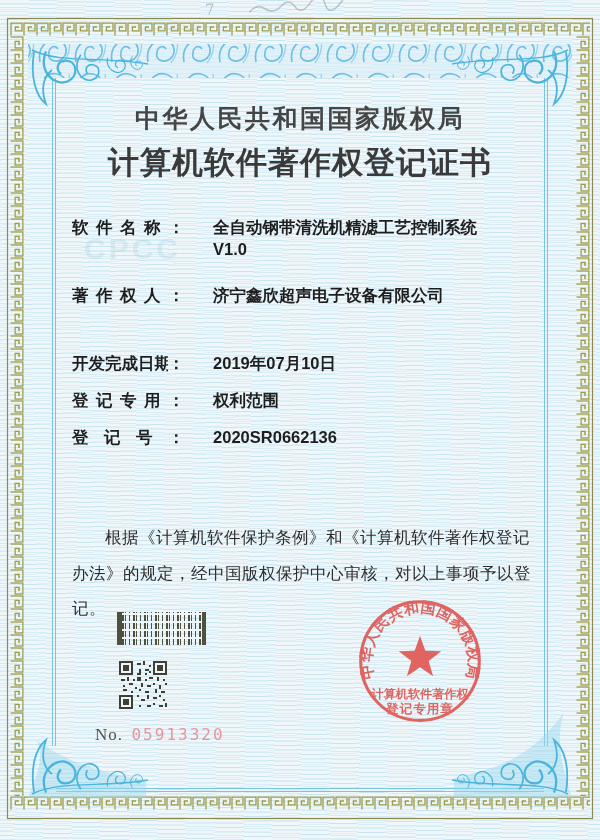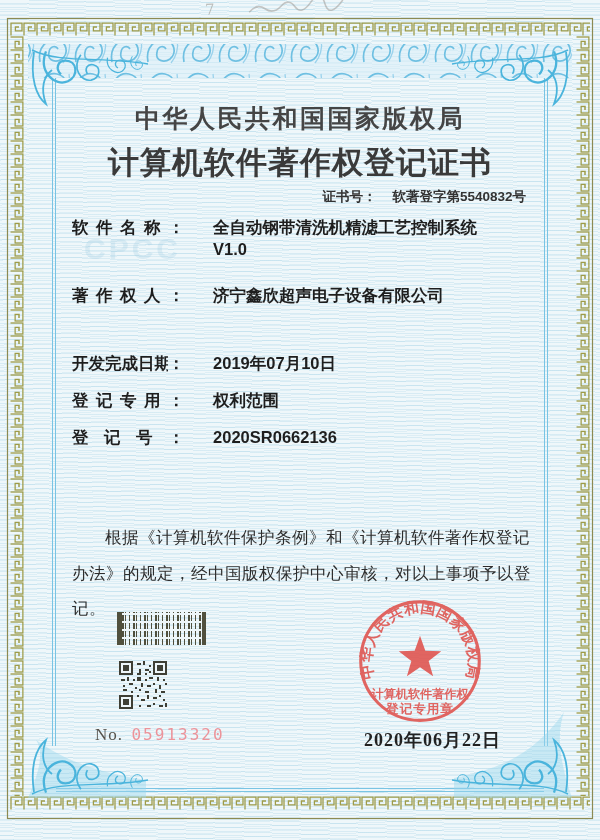--- a/index.html
+++ b/index.html
@@ -119,21 +119,20 @@
 
   <div class="handnote">
     <span>7</span>
     <svg width="110" height="14">
       <path d="M2,10 q8,-9 16,-3 t16,-2 t14,1 t16,-4 t14,2 t18,-3" fill="none" stroke="rgba(150,145,138,.65)" stroke-width="1.6"></path>
     </svg>
   </div>
 
   <div class="issuer">中华人民共和国国家版权局</div>
   <div class="cert-title">计算机软件著作权登记证书</div>
-  <div class="certno-line"><span>证书号：</span><span class="gap"></span><span>软著登字第5540832号</span></div>
 
   <div class="wmark">CPCC</div>
 
   <div class="fields">
     <div class="frow mb-name">
       <span class="flabel l4">软件名称</span><span class="fcolon">：</span>
       <span class="fvalue">
         <span>全自动钢带清洗机精滤工艺控制系统</span><br>
         <span>V1.0</span>
       </span>
@@ -230,15 +229,14 @@
       <path id="sealarc" d="M23,83.1 A50,50 0 1 1 117,83.1" fill="none"></path>
       <text font-size="15.5" font-weight="bold" fill="#df514c" letter-spacing="0.5" font-family="Liberation Sans, sans-serif">
         <textPath href="#sealarc" startOffset="50%" text-anchor="middle">中华人民共和国国家版权局</textPath>
       </text>
       <polygon fill="#e0514c" points="70,40 75.5,55.4 91.9,55.9 78.9,65.9 83.5,81.6 70,72.4 56.5,81.6 61.1,65.9 48.1,55.9 64.5,55.4"></polygon>
       <text x="70" y="104" text-anchor="middle" font-size="12.5" font-weight="bold" fill="#df514c" font-family="Liberation Sans, sans-serif">计算机软件著作权</text>
       <text x="70" y="119" text-anchor="middle" font-size="13" font-weight="bold" fill="#df514c" letter-spacing="1" font-family="Liberation Sans, sans-serif">登记专用章</text>
     </g>
   </svg>
 
-  <div class="issue-date">2020年06月22日</div>
 
 </div>
 
 </body></html>

